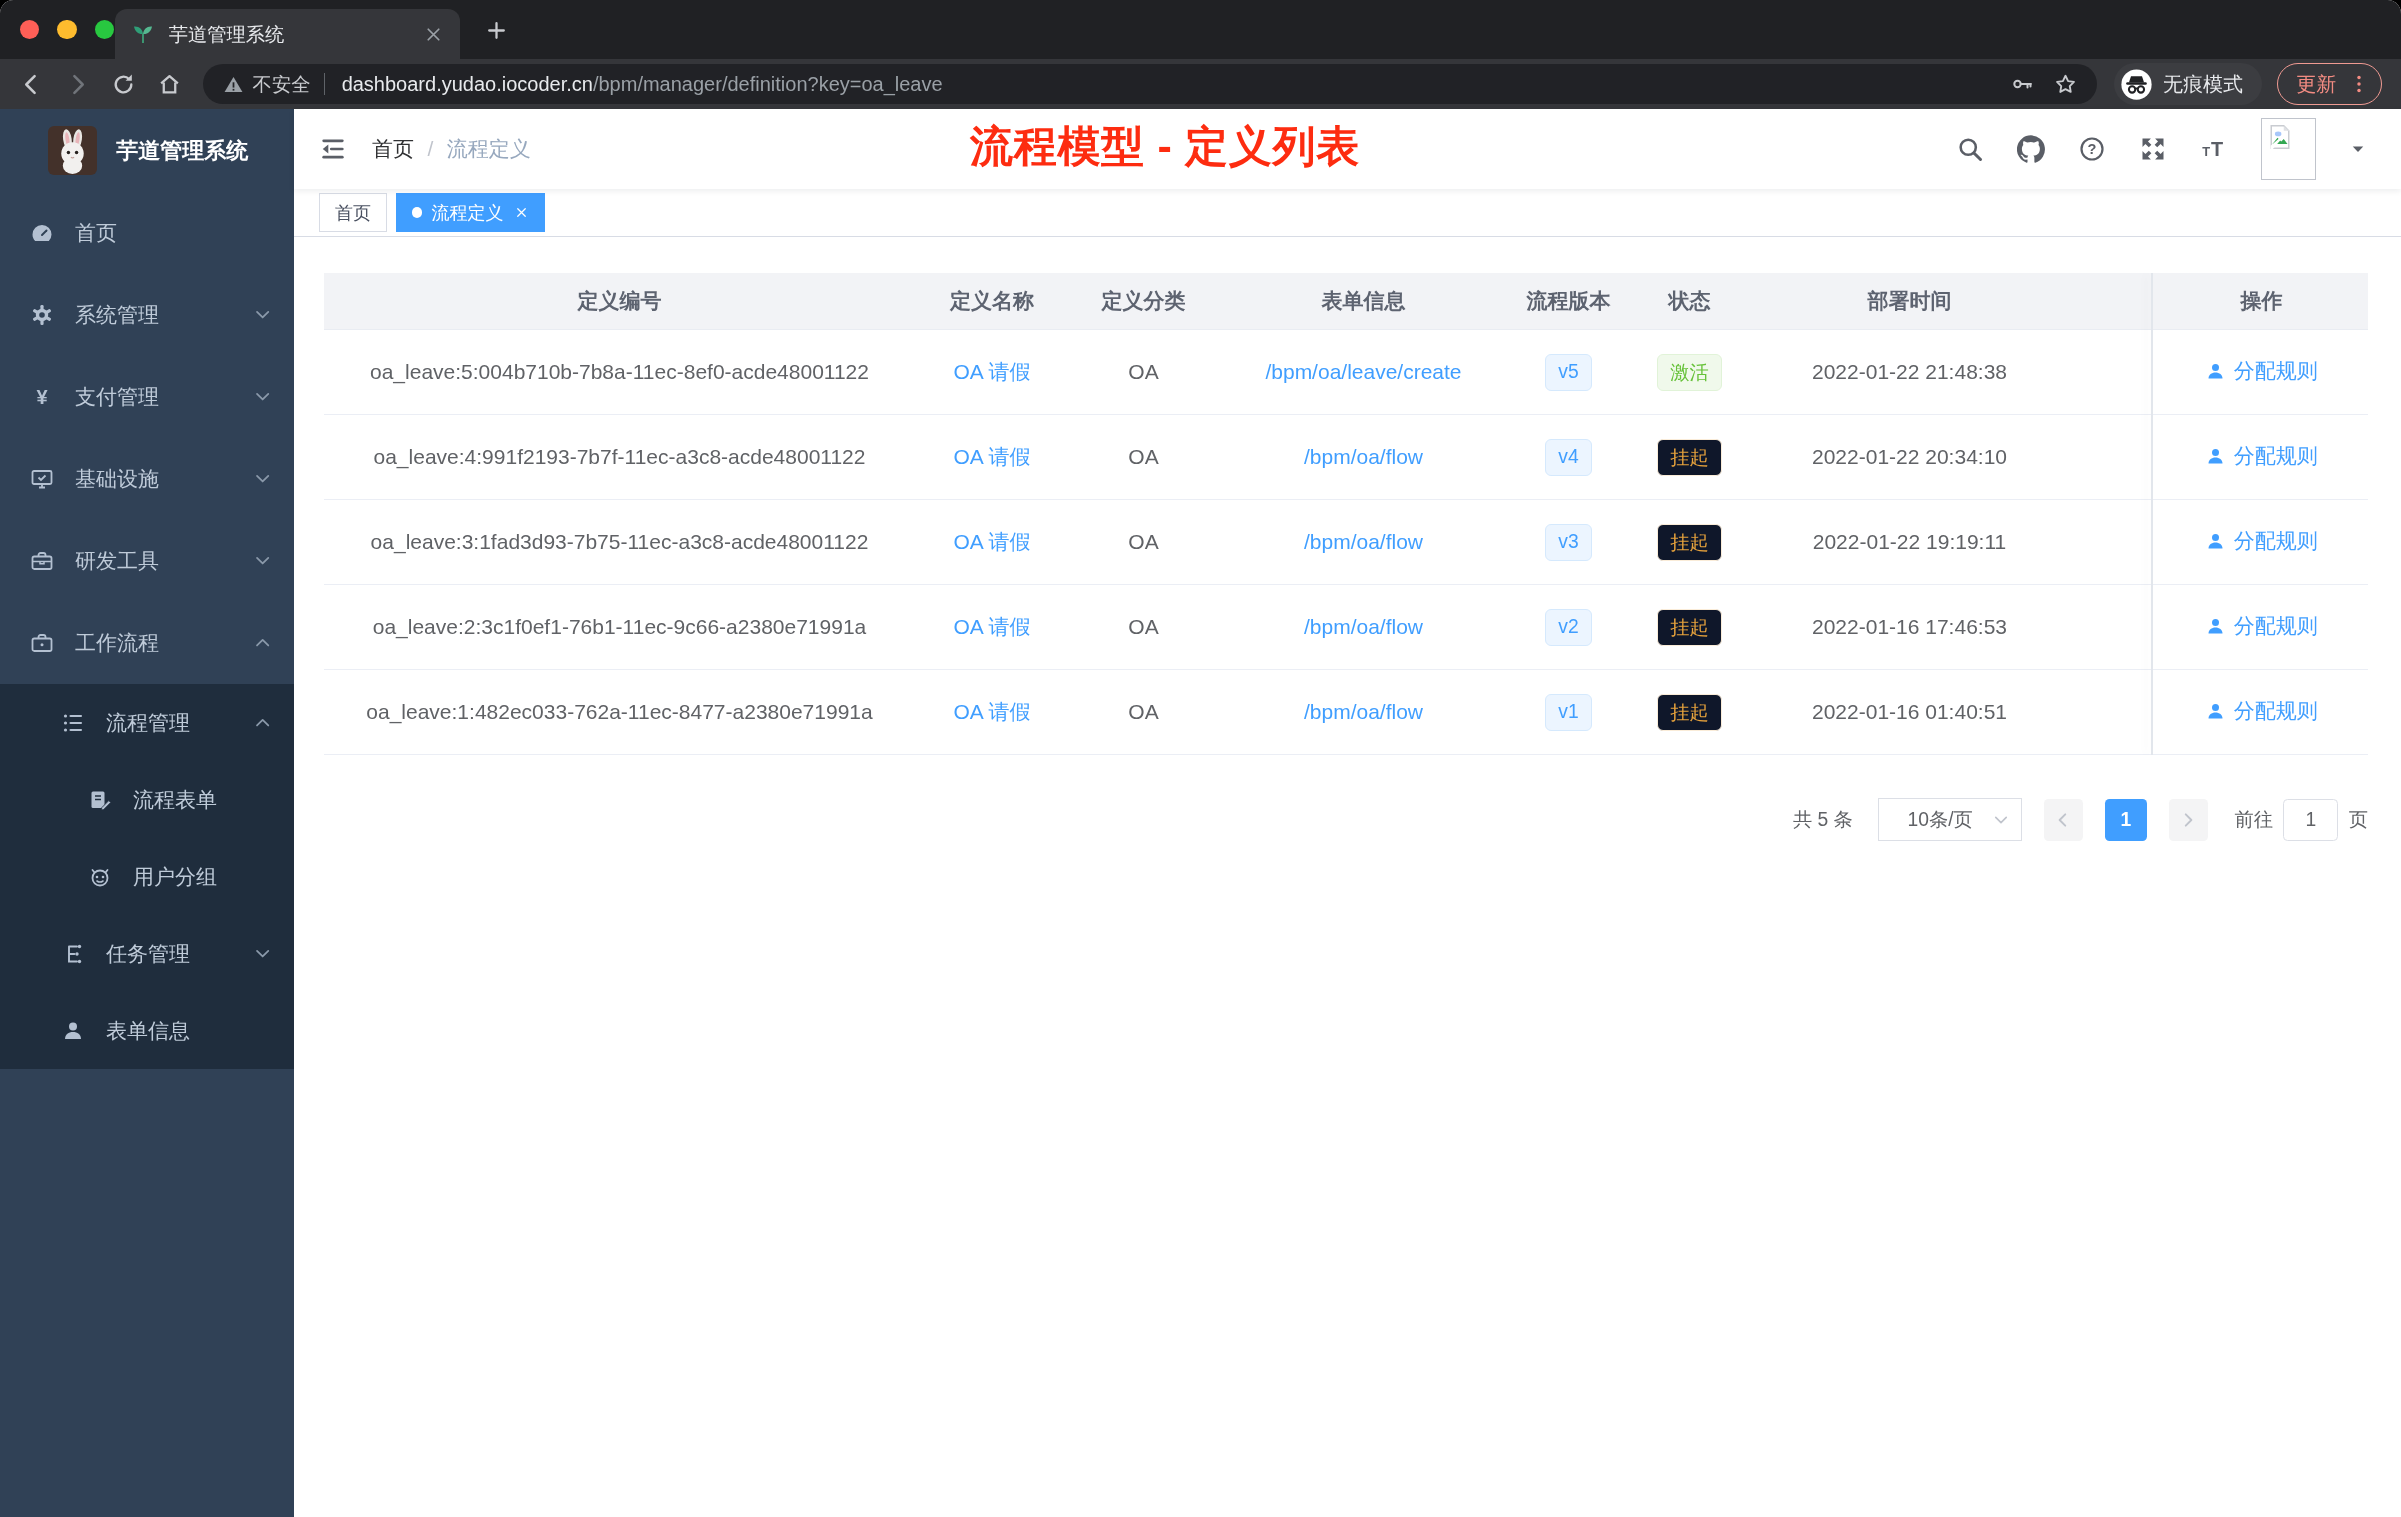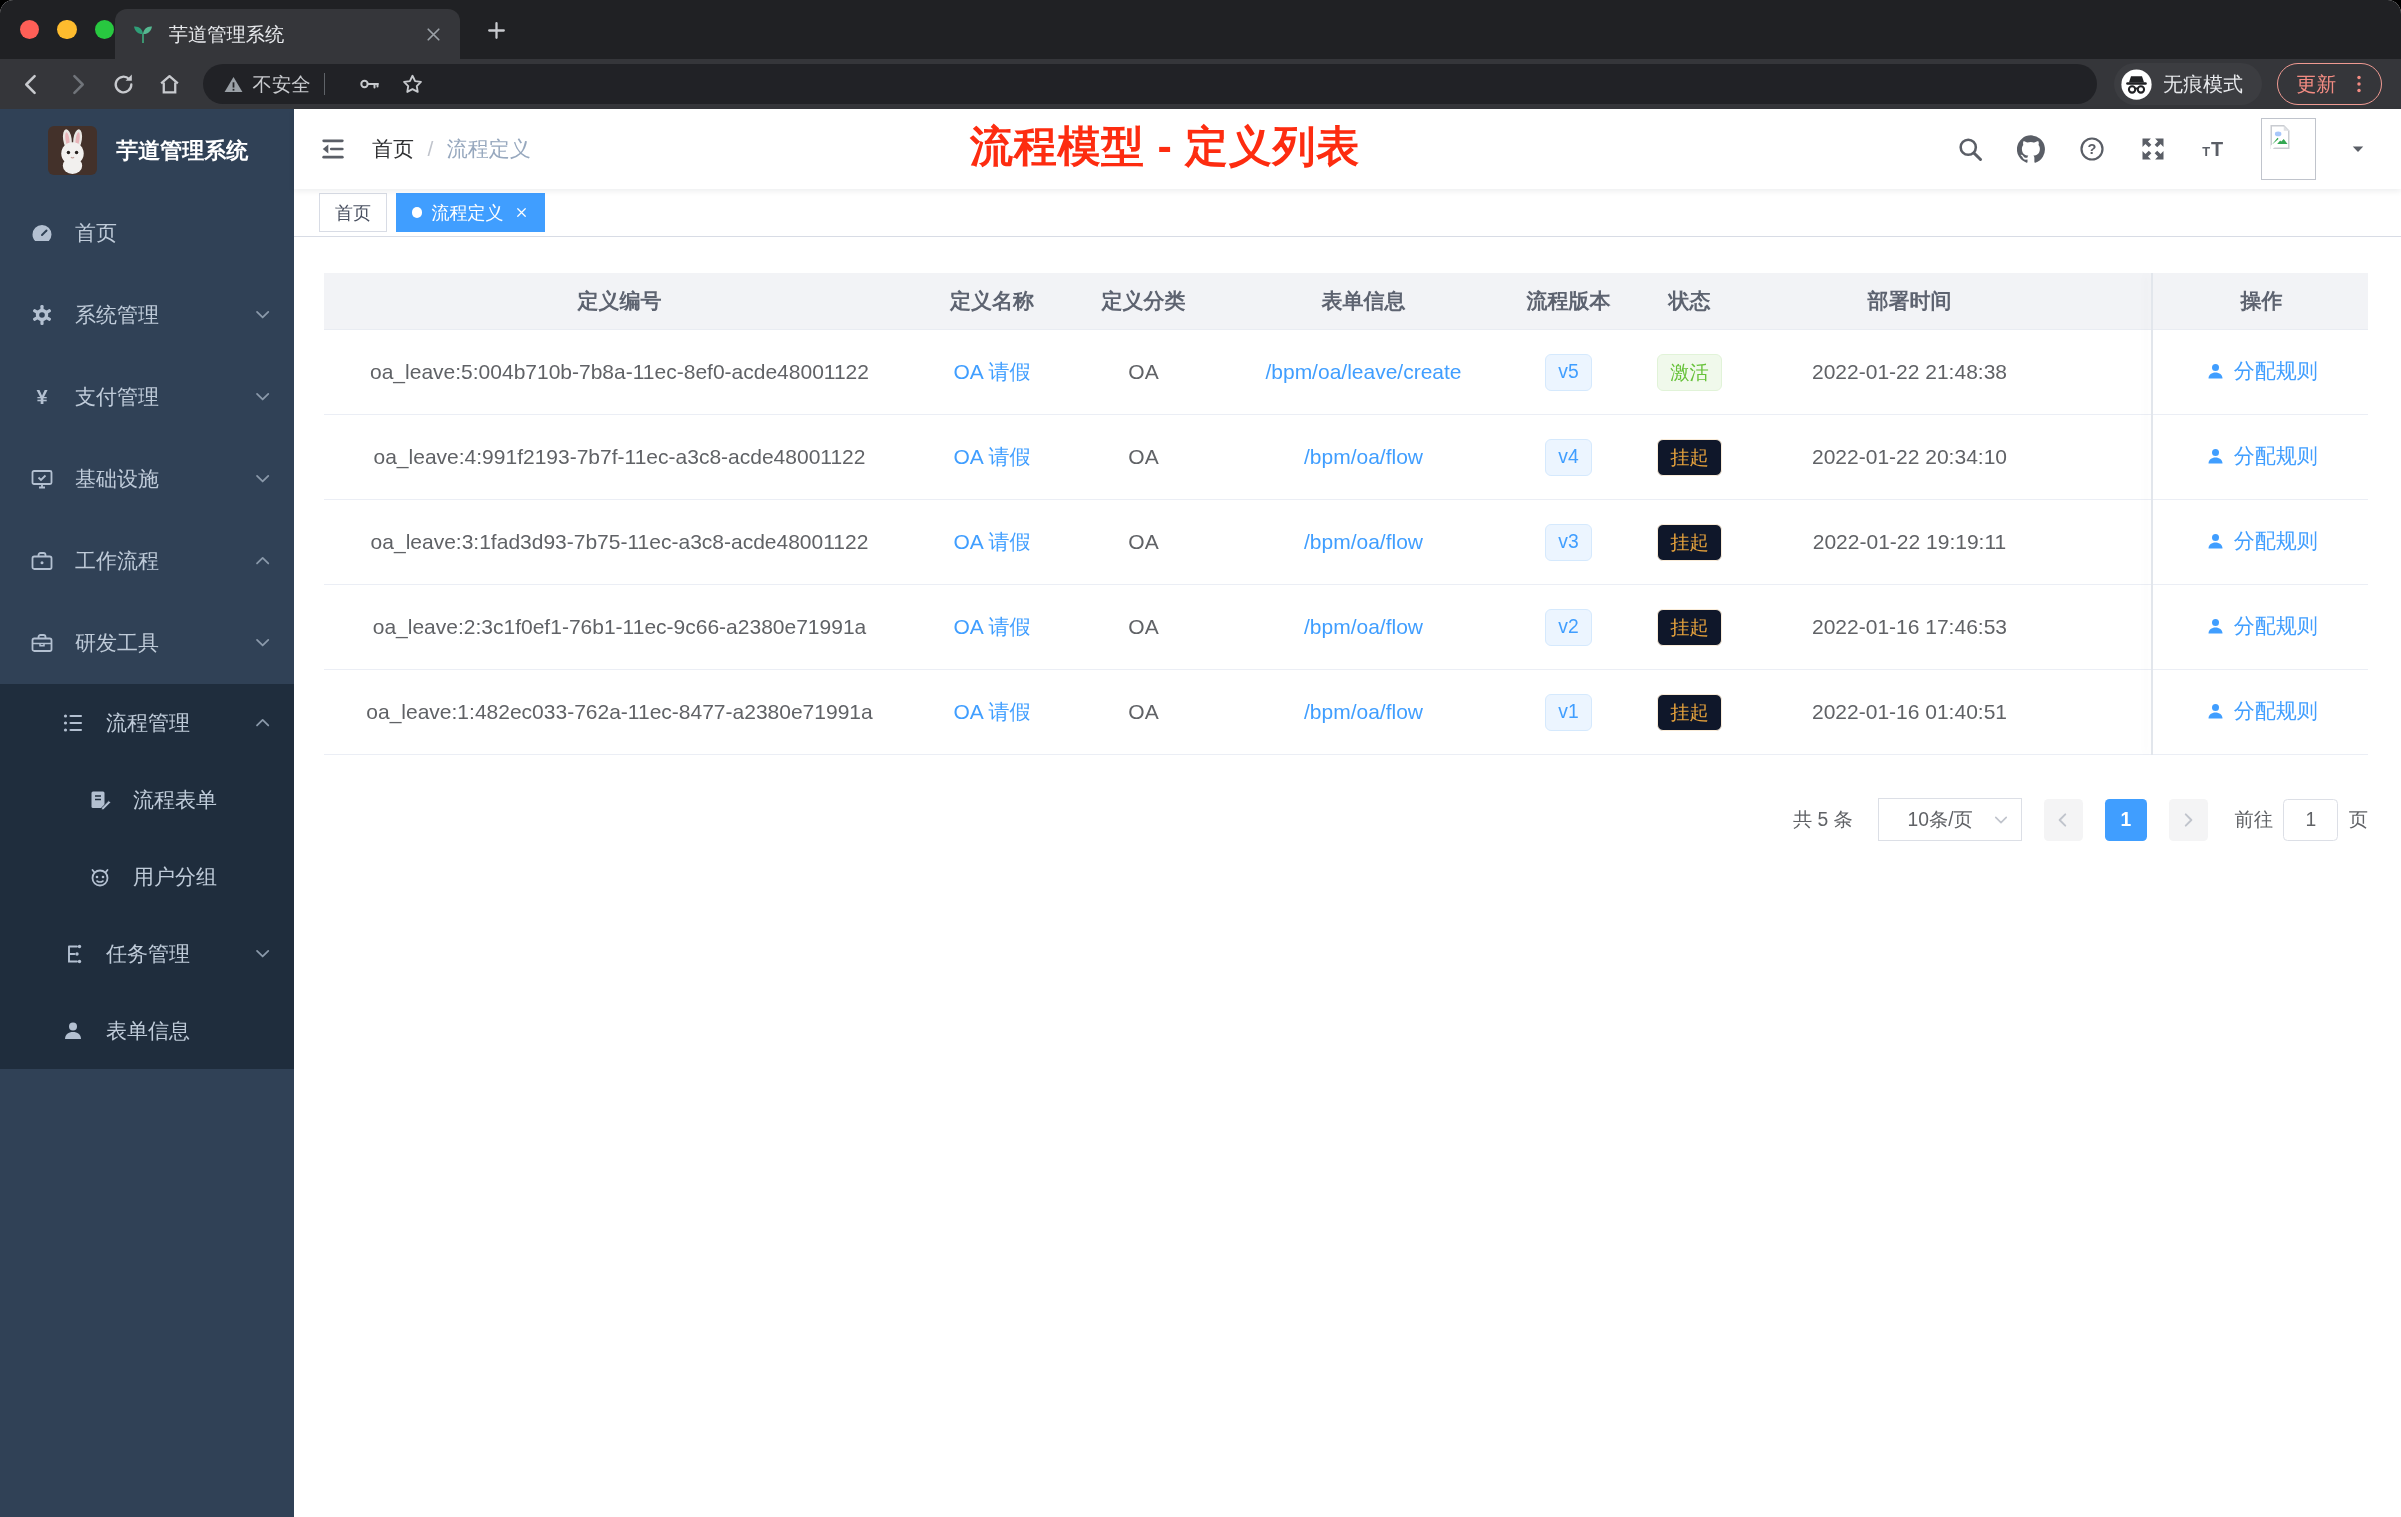--- a/index.html
+++ b/index.html
@@ -183,20 +183,21 @@
     <div class="urlpill">
       <span class="warnic">
           <svg viewBox="0 0 24 24">
             <path d="M12 3.5L1.8 20.5h20.4z" fill="currentColor"></path>
             <rect x="11" y="9.5" width="2" height="6" fill="#212226"></rect>
             <rect x="11" y="17" width="2" height="2" fill="#212226"></rect>
           </svg>
         </span>
       <span class="sec">不安全</span>
       <span class="urldiv"></span>
+      <span class="url"><span class="host">dashboard.yudao.iocoder.cn</span><span class="path">/bpm/manager/definition?key=oa_leave</span></span>
       <span class="keyic">
           <svg viewBox="0 0 24 24">
             <circle cx="7.5" cy="12" r="3.2" fill="none" stroke="currentColor" stroke-width="2"></circle>
             <path d="M10.7 12H21M17.5 12v3.5M20.5 12v2.5" stroke="currentColor" stroke-width="2" fill="none" stroke-linecap="round"></path>
           </svg>
         </span>
       <span class="staric">
           <svg viewBox="0 0 24 24">
             <path d="M12 3.6l2.5 5.1 5.6.8-4 4 .9 5.6-5-2.6-5 2.6.9-5.6-4-4 5.6-.8z" fill="none" stroke="currentColor" stroke-width="1.8" stroke-linejoin="round"></path>
           </svg>
@@ -304,43 +305,43 @@
               <svg viewBox="0 0 24 24">
                 <path d="M5 8.5l7 7 7-7" fill="none" stroke="currentColor" stroke-width="2.2" stroke-linecap="round" stroke-linejoin="round"></path>
               </svg>
             </span>
           </div>
           <div class="menu-item lvl1">
             <span class="icon">
               <svg viewBox="0 0 24 24">
                 <rect x="2.5" y="7.5" width="19" height="12.5" rx="1.8" fill="none" stroke="currentColor" stroke-width="1.8"></rect>
                 <path d="M8.5 7.5V6a2 2 0 0 1 2-2h3a2 2 0 0 1 2 2v1.5" fill="none" stroke="currentColor" stroke-width="1.8"></path>
+                <path d="M2.5 12.5h19" stroke="currentColor" stroke-width="1.5"></path>
+                <path d="M10 12.5v2.3h4v-2.3" fill="none" stroke="currentColor" stroke-width="1.5"></path>
+              </svg>
+            </span>
+            <span class="label">研发工具</span>
+            <span class="chev">
+              <svg viewBox="0 0 24 24">
+                <path d="M5 8.5l7 7 7-7" fill="none" stroke="currentColor" stroke-width="2.2" stroke-linecap="round" stroke-linejoin="round"></path>
+              </svg>
+            </span>
+          </div>
+          <div class="menu-item lvl1">
+            <span class="icon">
+              <svg viewBox="0 0 24 24">
+                <rect x="2.5" y="7.5" width="19" height="12.5" rx="1.8" fill="none" stroke="currentColor" stroke-width="1.8"></rect>
+                <path d="M8.5 7.5V6a2 2 0 0 1 2-2h3a2 2 0 0 1 2 2v1.5" fill="none" stroke="currentColor" stroke-width="1.8"></path>
                 <circle cx="12" cy="13.8" r="1.5" fill="currentColor"></circle>
               </svg>
             </span>
             <span class="label">工作流程</span>
             <span class="chev">
               <svg viewBox="0 0 24 24">
                 <path d="M5 15.5l7-7 7 7" fill="none" stroke="currentColor" stroke-width="2.2" stroke-linecap="round" stroke-linejoin="round"></path>
-              </svg>
-            </span>
-          </div>
-          <div class="menu-item lvl1">
-            <span class="icon">
-              <svg viewBox="0 0 24 24">
-                <rect x="2.5" y="7.5" width="19" height="12.5" rx="1.8" fill="none" stroke="currentColor" stroke-width="1.8"></rect>
-                <path d="M8.5 7.5V6a2 2 0 0 1 2-2h3a2 2 0 0 1 2 2v1.5" fill="none" stroke="currentColor" stroke-width="1.8"></path>
-                <path d="M2.5 12.5h19" stroke="currentColor" stroke-width="1.5"></path>
-                <path d="M10 12.5v2.3h4v-2.3" fill="none" stroke="currentColor" stroke-width="1.5"></path>
-              </svg>
-            </span>
-            <span class="label">研发工具</span>
-            <span class="chev">
-              <svg viewBox="0 0 24 24">
-                <path d="M5 8.5l7 7 7-7" fill="none" stroke="currentColor" stroke-width="2.2" stroke-linecap="round" stroke-linejoin="round"></path>
               </svg>
             </span>
           </div>
           <div class="submenu">
             <div class="menu-item lvl2">
               <span class="icon">
                 <svg viewBox="0 0 24 24">
                   <g stroke="currentColor" stroke-width="2.1" stroke-linecap="round">
                     <line x1="9.5" y1="5" x2="20" y2="5"></line>
                     <line x1="9.5" y1="12" x2="20" y2="12"></line>

